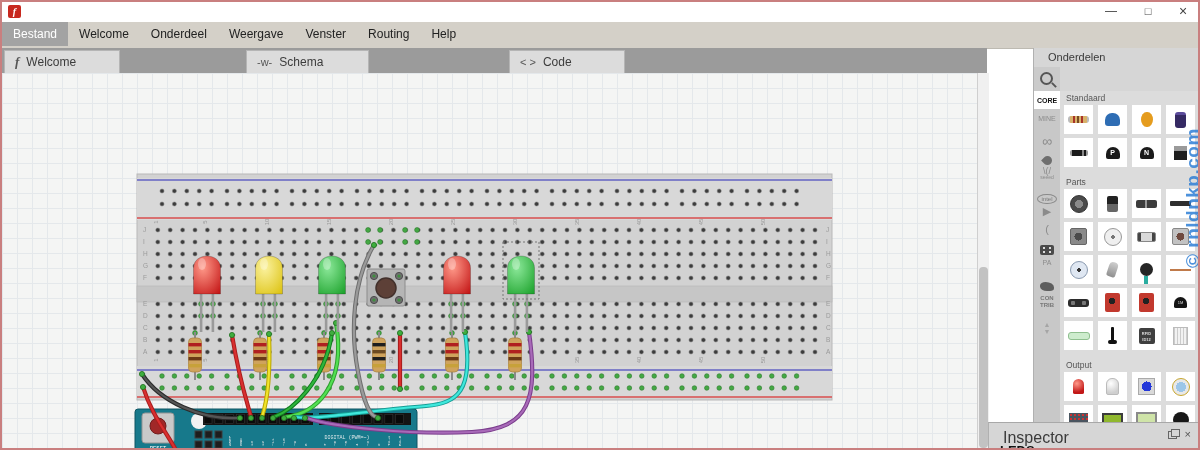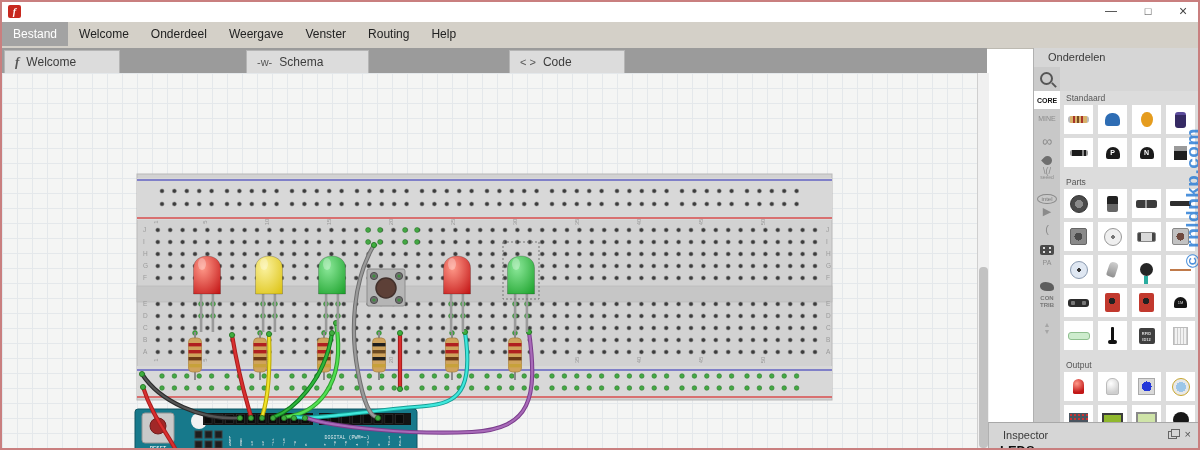--- a/index.html
+++ b/index.html
@@ -50,21 +50,21 @@
   .psidebar{position:absolute;left:0;top:43px;width:26px;bottom:0;background:#c8c8c8;}
   .sbitem{width:26px;text-align:center;color:#8b8b8b;box-sizing:border-box;}
   .sbitem.active{background:#fff;color:#111;}
   .partsarea{position:absolute;left:26px;top:43px;width:172px;bottom:0;background:#dcdcdc;overflow:hidden;}
   .seclabel{position:absolute;left:6px;font-size:8.5px;color:#555;}
   .tile{position:absolute;width:29px;height:29px;background:#fff;display:flex;align-items:center;justify-content:center;overflow:hidden;}
   .pscroll{position:absolute;right:0px;top:43px;width:12px;bottom:0;background:#efefef;border-left:1px solid #c4c4c4;}
   .pscroll .thumb{position:absolute;left:1px;top:22px;width:9px;height:48px;background:#b8b8b8;border-radius:4px;}
   
   .inspector{position:absolute;left:986px;top:420px;width:210px;height:26px;background:#d6d6d6;border-top:1px solid #a8a8a8;border-left:1px solid #b0b0b0;}
-  .inspector .t{position:absolute;left:14px;top:6px;font-size:11px;color:#3a3a3a;}
+  .inspector .t{position:absolute;left:14px;top:6px;font-size:16px;color:#3a3a3a;}
   .insp-sel{position:absolute;left:998px;top:441px;font-size:13px;font-weight:bold;color:#111;}
   
   .watermark{position:absolute;left:1180px;top:266px;transform:rotate(-90deg);transform-origin:0 0;
     font-size:19px;font-weight:bold;color:#2f7fd6;opacity:.85;letter-spacing:.5px;white-space:nowrap;z-index:60;}
   
   .ic{display:block;position:relative;font-family:"Liberation Sans",sans-serif;}
   .x-res{width:21px;height:7px;border-radius:3px;background:linear-gradient(90deg,#bbb 0 2px,#d8b26a 2px 5px,#a83328 5px 7px,#d8b26a 7px 9px,#7a4a22 9px 11px,#d8b26a 11px 13px,#a83328 13px 15px,#d8b26a 15px 19px,#bbb 19px);}
   .x-capc{width:15px;height:13px;background:#2e6db4;border-radius:7px 7px 3px 3px;}
   .x-capt{width:12px;height:15px;background:#e59c1e;border-radius:6px/8px;}
   .x-cape{width:11px;height:16px;background:linear-gradient(#5a4a9a 0 3px,#352a63 3px);border-radius:3px;}

